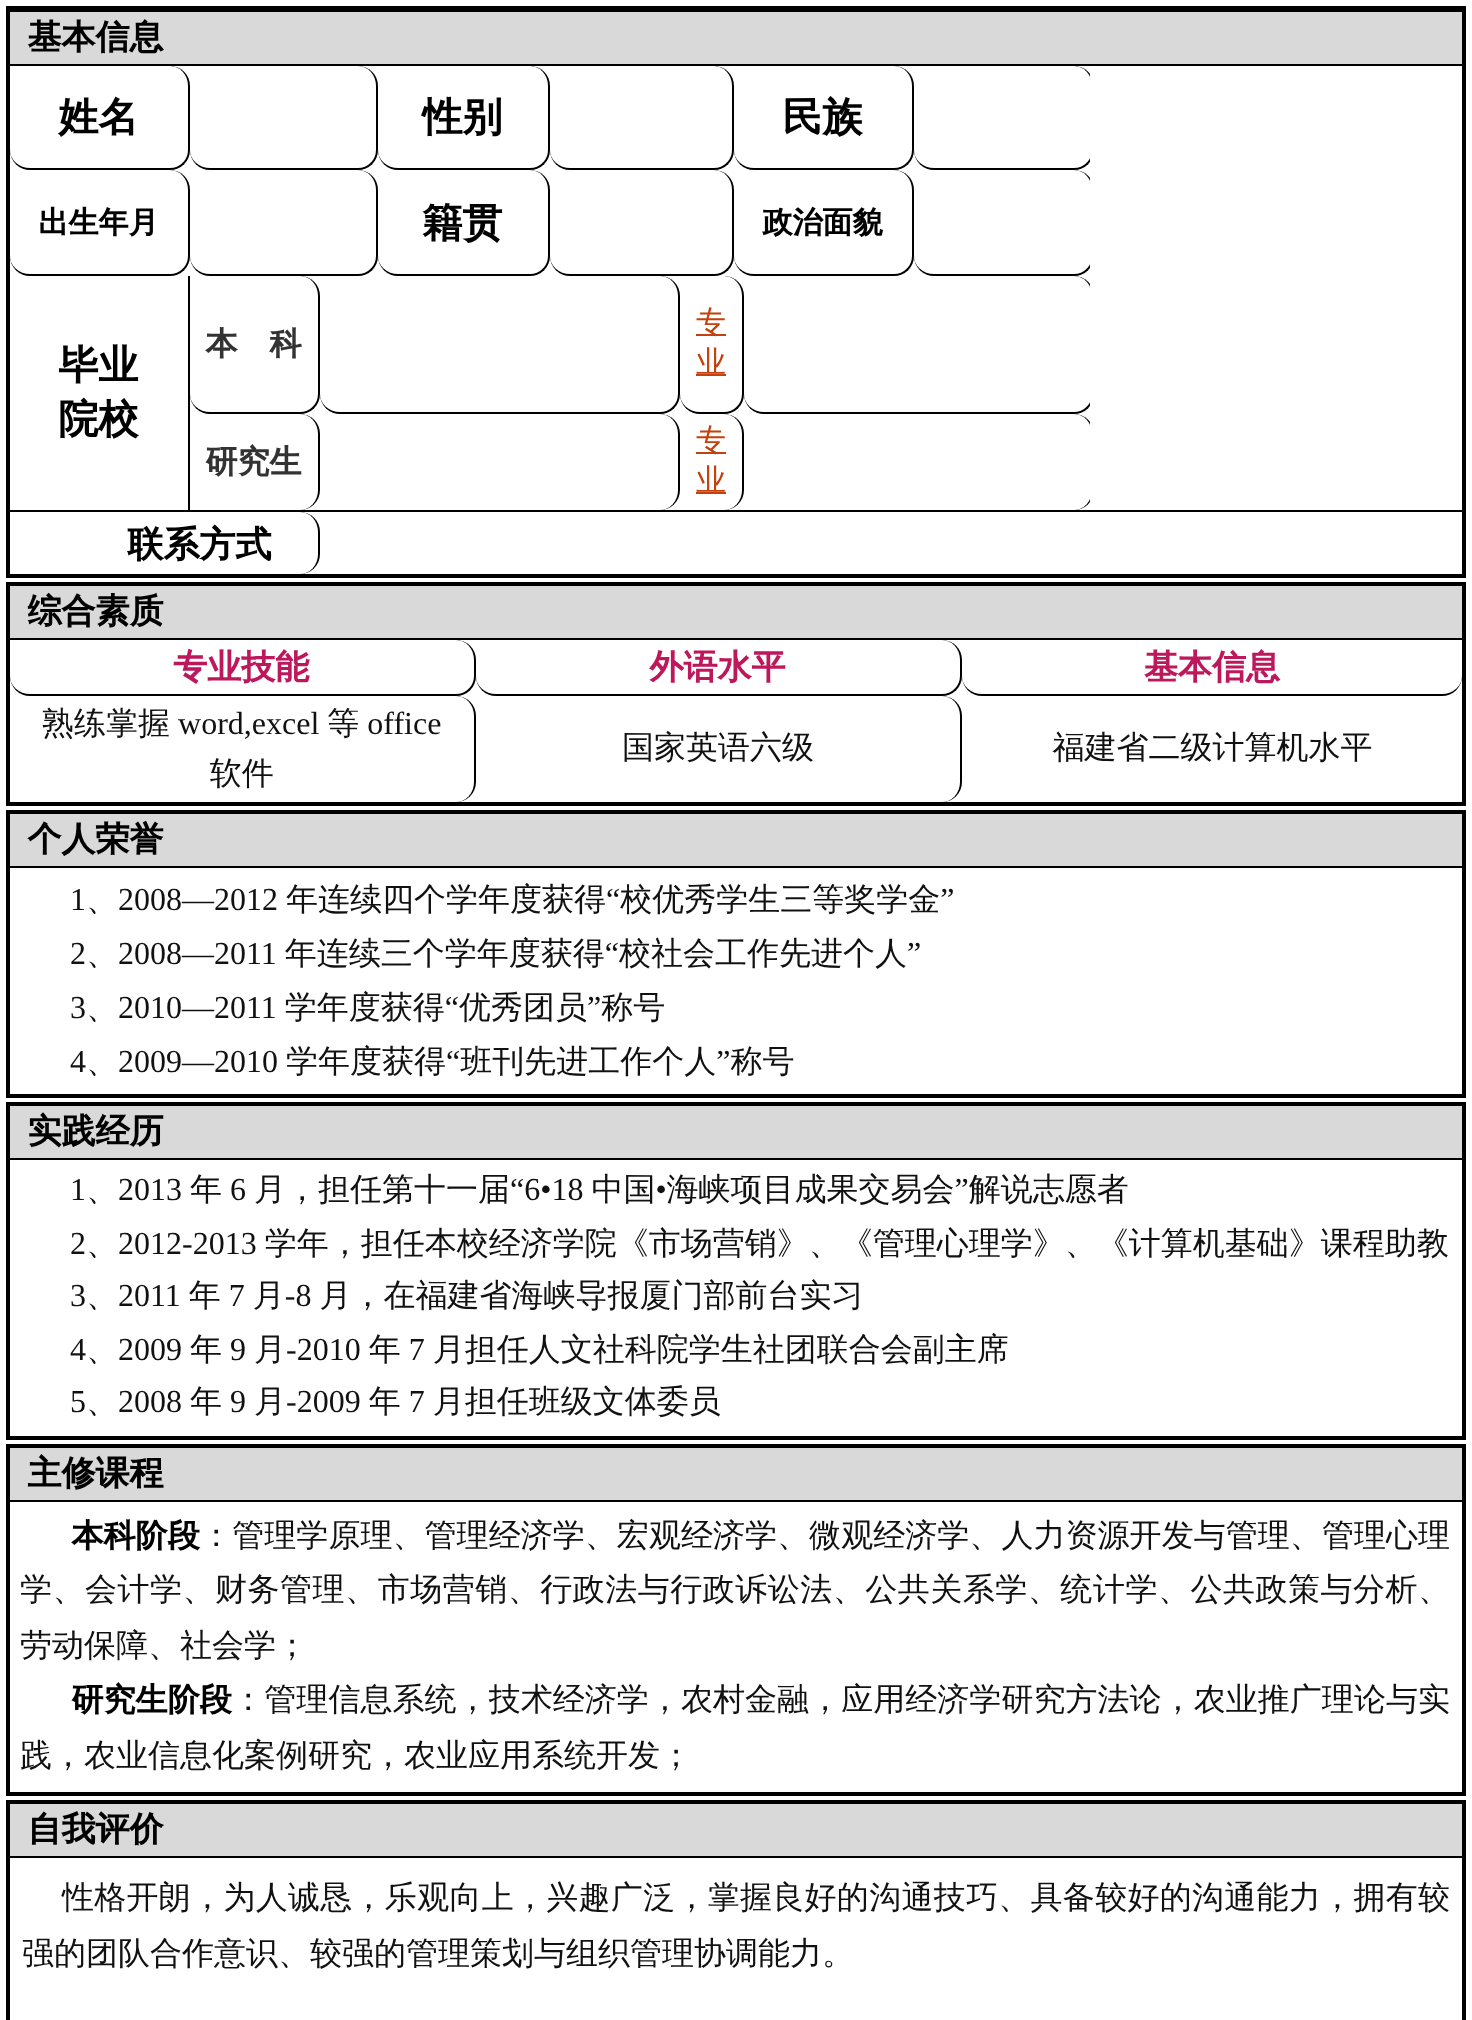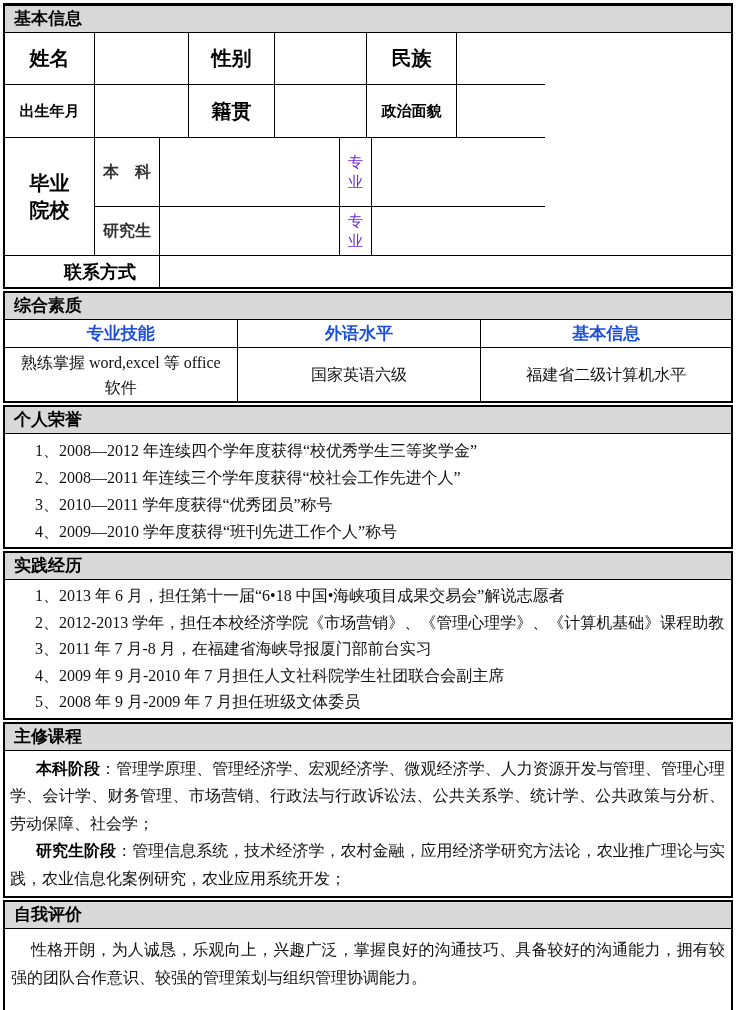--- a/index.html
+++ b/index.html
@@ -15,46 +15,47 @@
     height:27px; line-height:26px; background:#d9d9d9;
     border-bottom:1px solid #000; font-weight:bold; font-size:17px;
     padding-left:9px; box-sizing:border-box; color:#000;
   }
   .rows { position:relative; }
   .r { display:flex; }
   .c {
     box-sizing:border-box; border-right:1px solid #000; border-bottom:1px solid #000;
     display:flex; align-items:center; justify-content:center; text-align:center;
     overflow:hidden;
+    border-radius:10px;
   }
   .lbl2 { font-weight:bold; font-size:20px; color:#000; }
   .lbl4 { font-weight:bold; font-size:15px; color:#000; }
   .sublbl { font-size:16px; color:#333;font-weight:bold; }
   .r1 .c { height:52px; }
   .r2 .c { height:53px; }
   .w90{width:90px}.w94{width:94px}.w86{width:86px}.w92{width:92px}
   .edu { display:flex; border-bottom:1px solid #000; }
   .school {
     width:90px; box-sizing:border-box; border-right:1px solid #000;
     display:flex; align-items:center; justify-content:center; text-align:center;
   }
   .school span { display:inline-block; width:44px; font-weight:bold; font-size:20px; line-height:27px; color:#000; }
   .eduright { width:452px; }
   .sub1 .c { height:69px; }
   .sub2 .c { height:48px; border-bottom:none; }
   .e65{width:65px}.e180{width:180px}.e32{width:32px}.e175{width:175px}
-  .vcell span { display:inline-block; width:18px; font-size:15px; line-height:20px; word-break:break-all; color:#6d28d9; }
+  .vcell span { display:inline-block; width:18px; font-size:15px; line-height:20px; word-break:break-all; color:#c2410c;text-decoration:underline; }
   .contact { display:flex; }
   .contact .c { height:31px; border-bottom:none; }
   .contact-lbl { width:155px; font-weight:bold; font-size:18px; color:#000;padding-left:36px; }
   .contact-val { flex:1; border-right:none !important; }
   .photo { position:absolute; top:0; right:0; width:186px; height:222px; background:#fff; }
   
   .q234{width:234px}.q245{width:245px}.q251{width:251px}
-  .qhead .c { height:28px; font-weight:bold; font-size:17px; color:#1d4ed8; }
+  .qhead .c { height:28px; font-weight:bold; font-size:17px; color:#be185d; }
   .qbody .c { height:53px; border-bottom:none; font-size:16px; line-height:25px; padding:0 8px; }
   .qbody .c:last-child, .qhead .c:last-child { border-right:none; }
   
   .content { padding:3px 6px 2px 6px; }
   .content p { margin:0; font-size:16px; color:#111; }
   .honors p { line-height:27px; text-indent:24px; }
   .exp p { line-height:26.5px; text-indent:24px; text-align:justify; }
   .courses { padding:4px 6px 4px 5px; }
   .courses p { line-height:27.5px; text-indent:26px; text-align:justify; }
   .blb { font-weight:bold; color:#000; }

